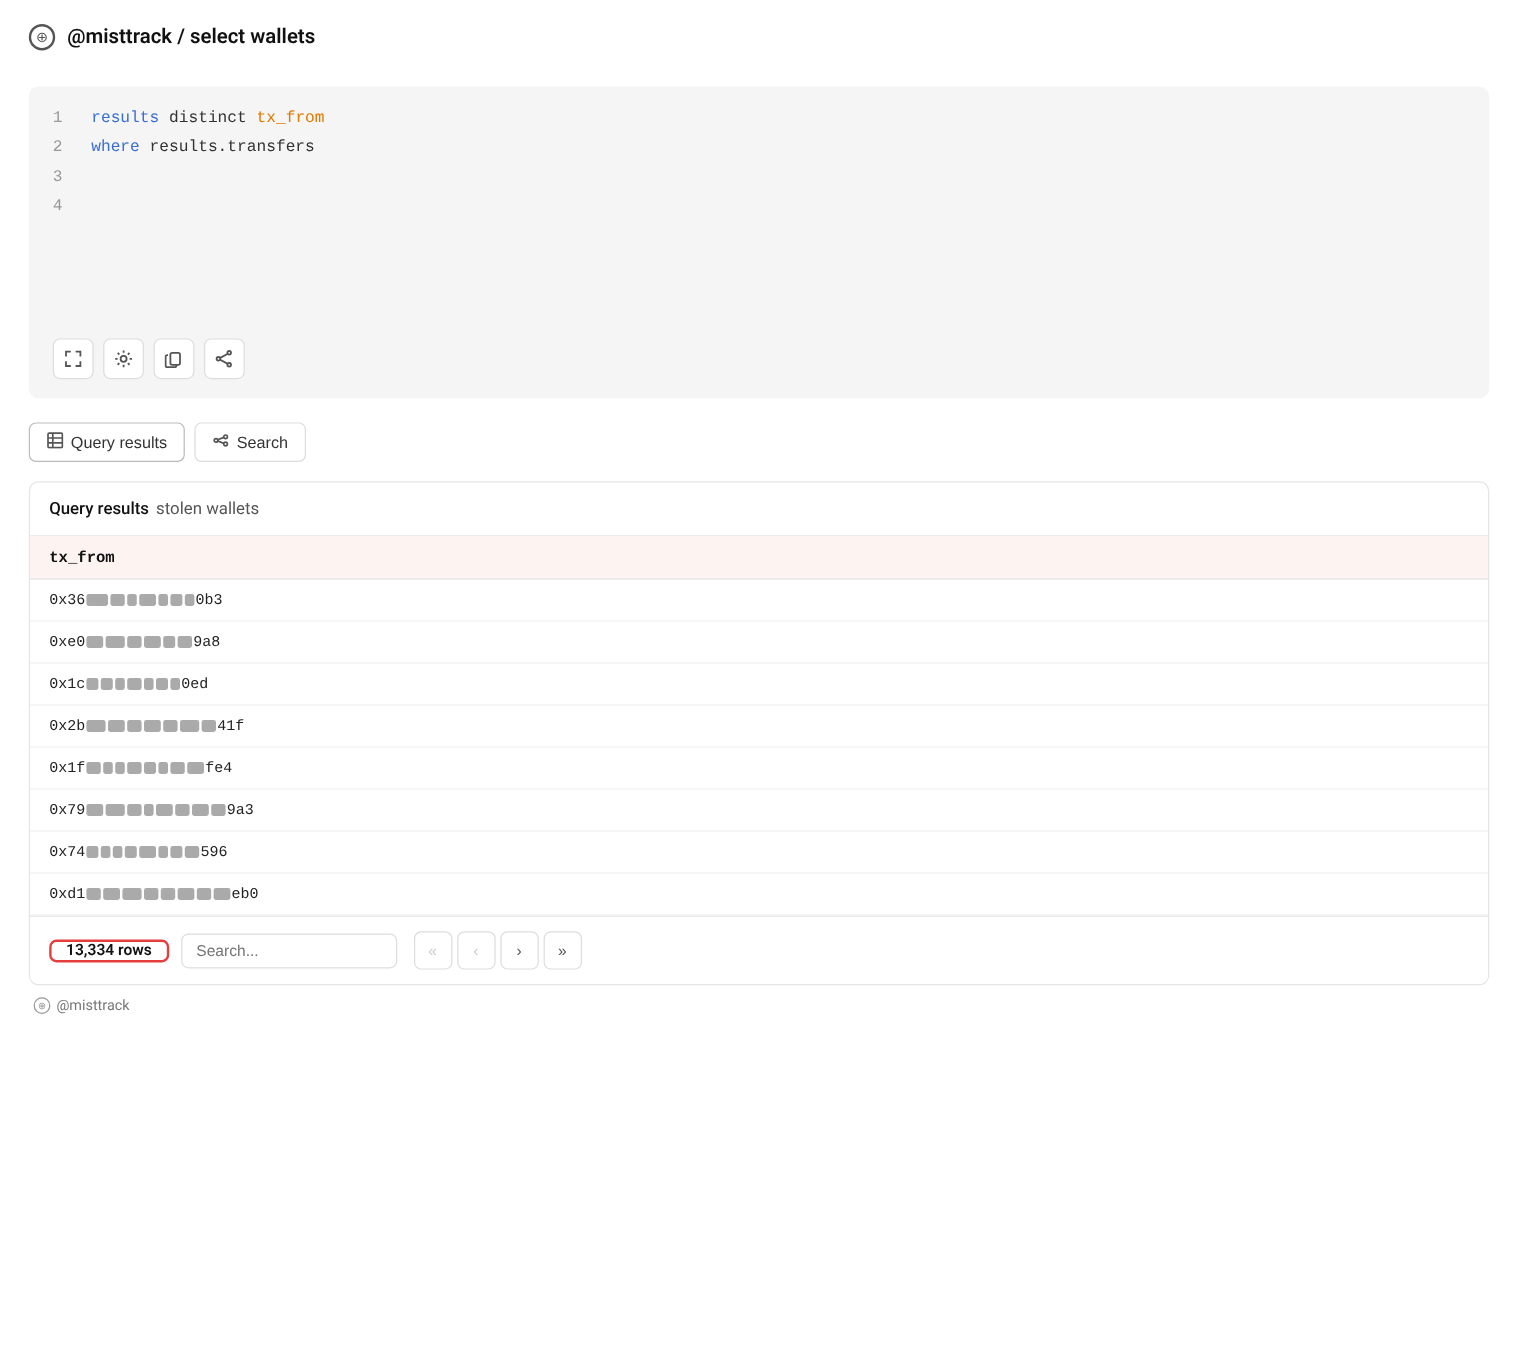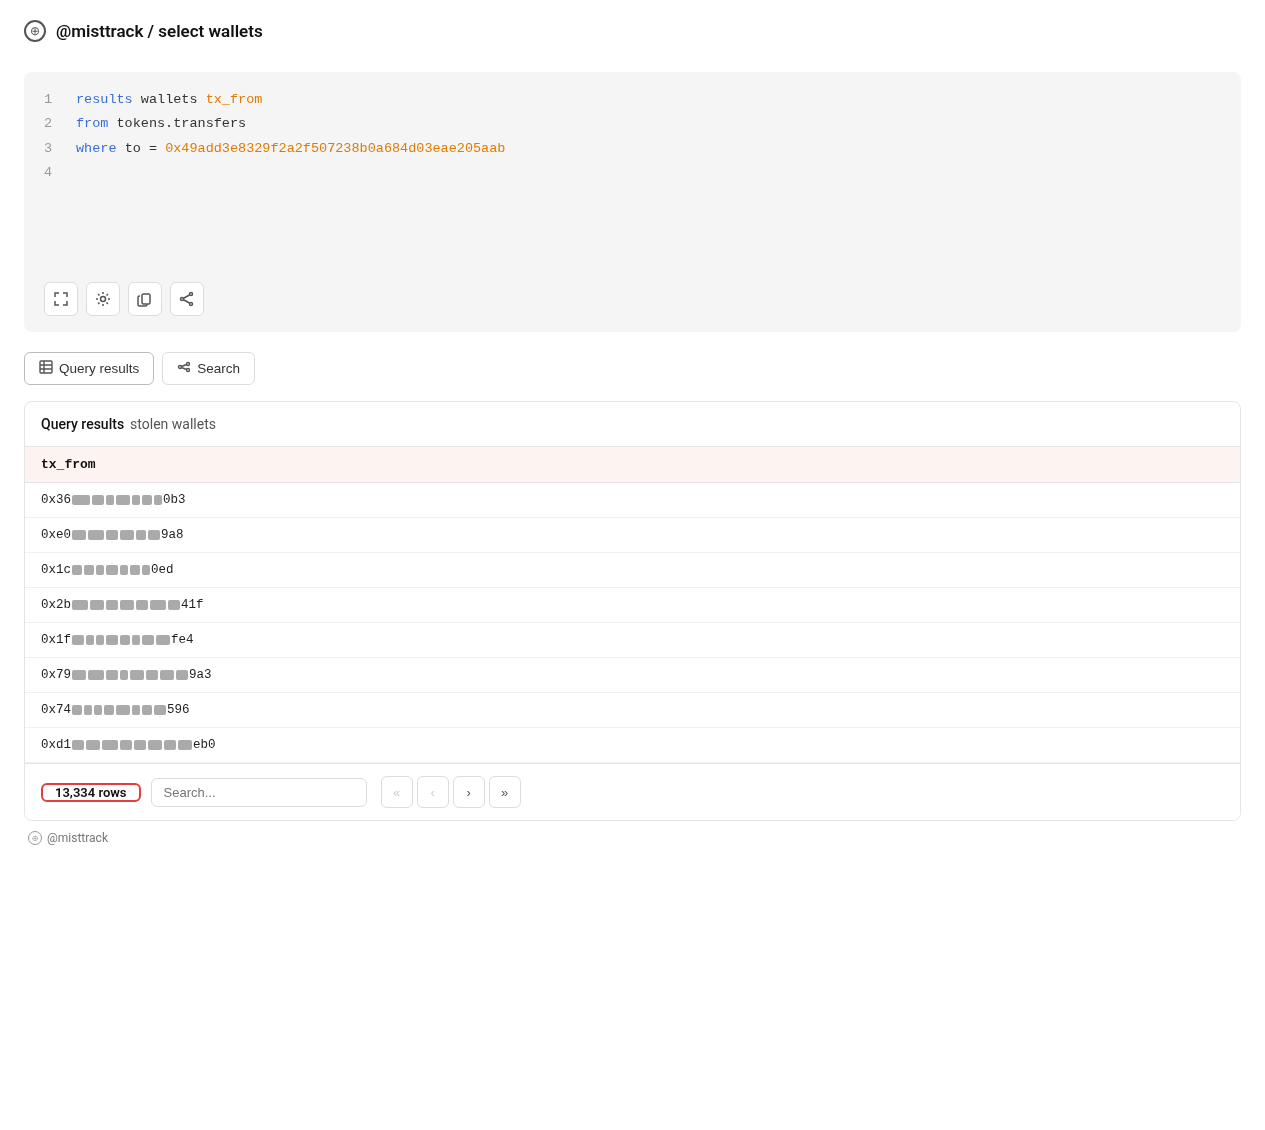--- a/index.html
+++ b/index.html
@@ -184,21 +184,21 @@
       font-weight: 600;
       color: #111;
       background: #fff;
     }
     .search-input {
       border: 1px solid #ddd;
       border-radius: 6px;
       padding: 6px 12px;
       font-size: 13px;
       color: #999;
-      width: 216px;
+      width: 180px;
       background: #fff;
     }
     .pag-btns {
       display: flex;
       gap: 4px;
       margin-left: 4px;
     }
     .pag-btn {
       width: 32px;
       height: 32px;
@@ -245,40 +245,35 @@
   <span class="header-title">@misttrack / select wallets</span>
 </div>
 
 <div class="code-editor">
   <div class="code-lines">
 
     <div class="code-line">
       <span class="line-num">1</span>
       <span class="code-text">
         <span class="kw-blue">results</span>
-        <span> wallets </span>
+        <span> distinct </span>
         <span class="kw-orange">tx_from</span>
       </span>
     </div>
 
     <div class="code-line">
       <span class="line-num">2</span>
       <span class="code-text">
-        <span class="kw-blue">from</span>
-        <span> tokens.transfers</span>
+        <span class="kw-blue">where</span>
+        <span> results.transfers</span>
       </span>
     </div>
 
     <div class="code-line">
       <span class="line-num">3</span>
-      <span class="code-text">
-        <span class="kw-blue">where</span>
-        <span> to = </span>
-        <span class="val-green">0x49add3e8329f2a2f507238b0a684d03eae205aab</span>
-      </span>
     </div>
 
     <div class="code-line">
       <span class="line-num">4</span>
       <span class="code-text">&nbsp;</span>
     </div>
   </div>
 
   <div class="toolbar">
     <button class="toolbar-btn" title="Expand">

